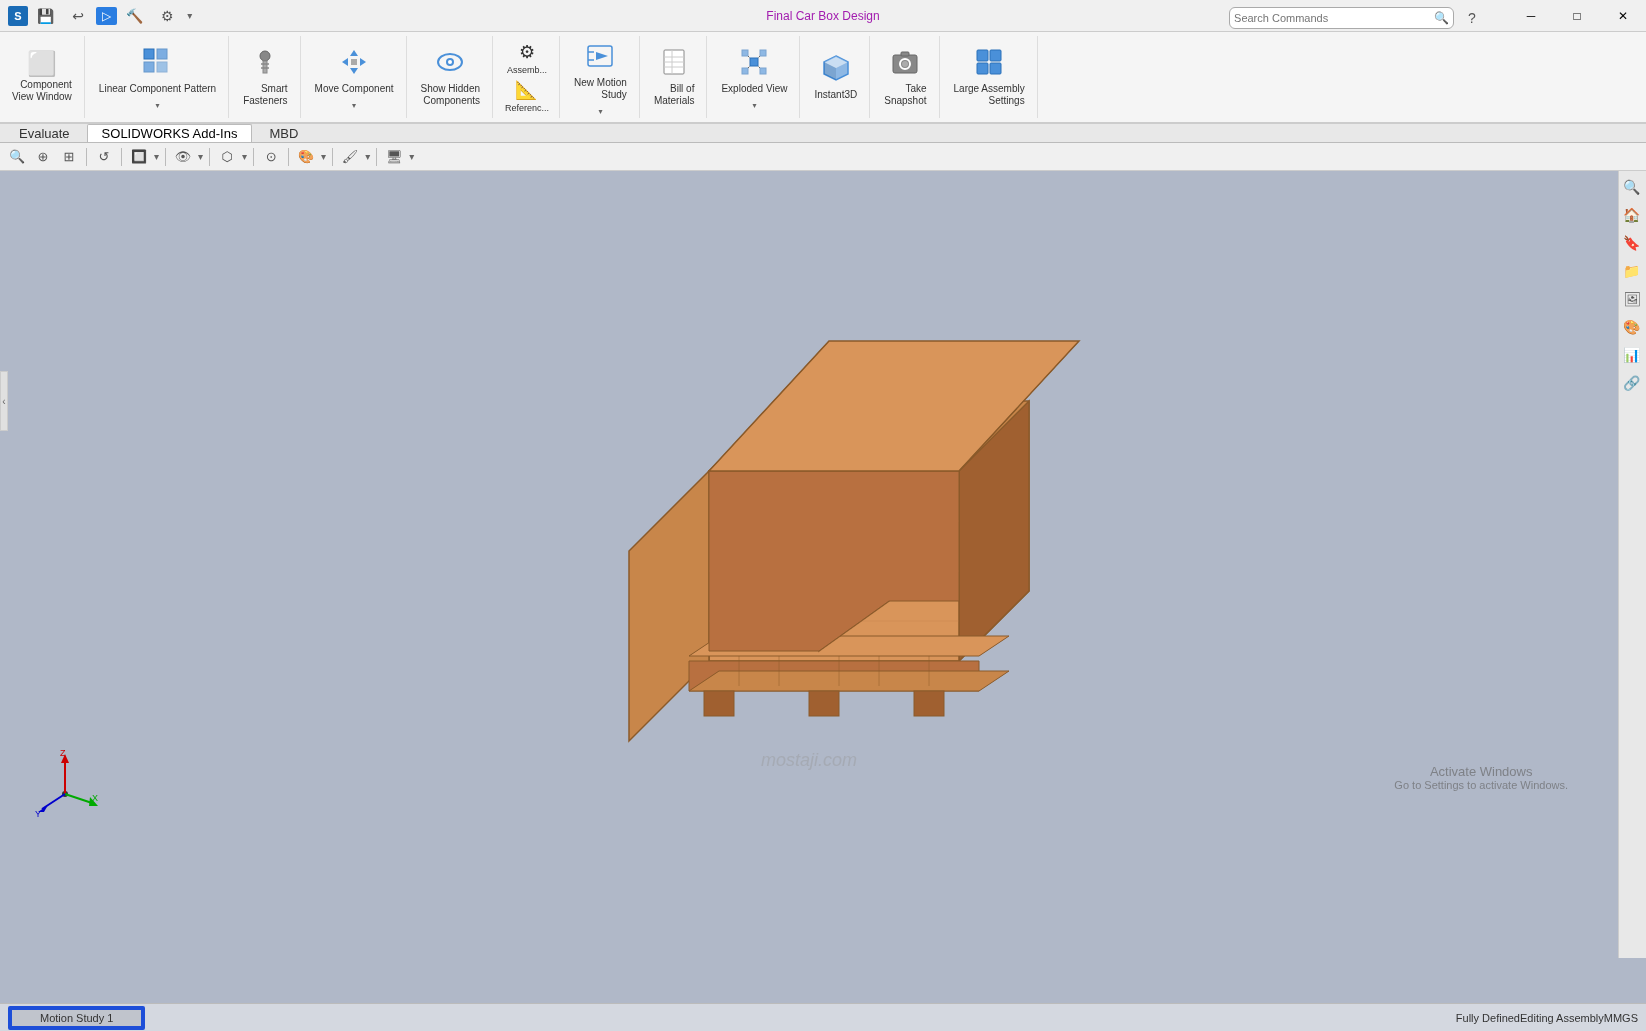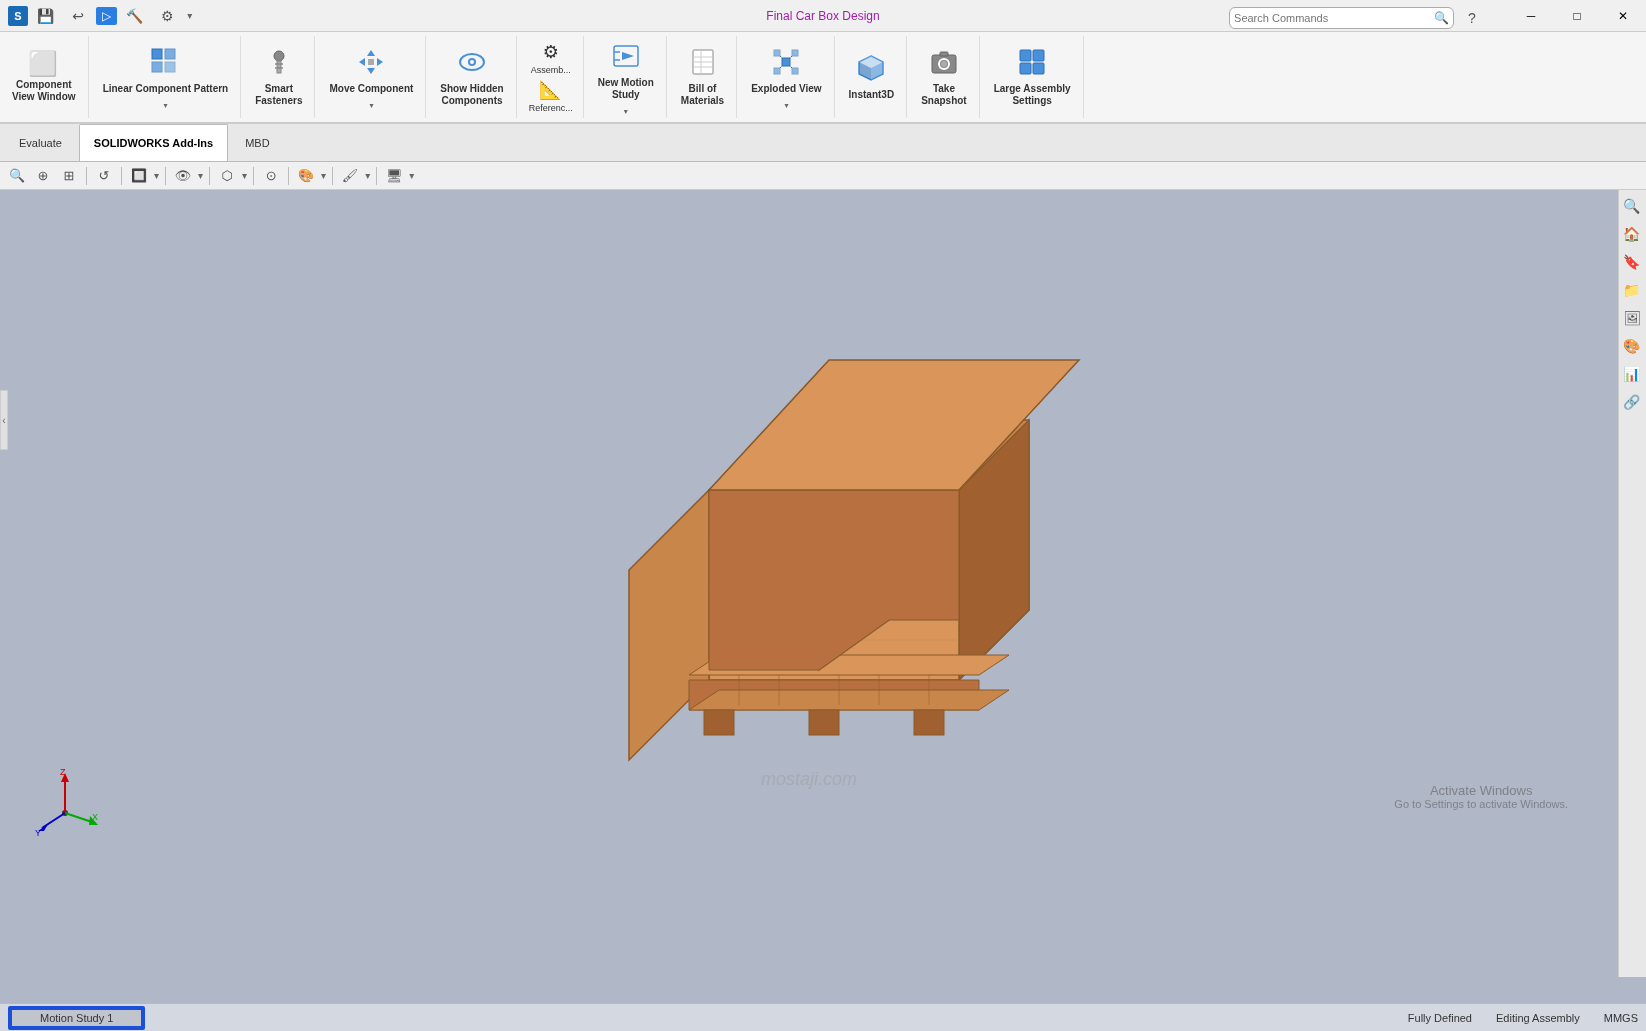--- a/index.html
+++ b/index.html
@@ -109,22 +109,21 @@
     }
     .ribbon-btn .icon {
       font-size: 24px;
       margin-bottom: 3px;
       display: block;
       line-height: 1;
     }
     .ribbon-btn .label {
       font-size: 10px;
       line-height: 1.2;
-      text-align: center;
-      font-weight: bold;
+      text-align: right;
     }
     .ribbon-btn-small {
       display: flex;
       flex-direction: column;
       align-items: center;
       cursor: pointer;
       padding: 2px 4px;
       border-radius: 3px;
       min-width: 40px;
       background: transparent;
@@ -153,36 +152,35 @@
     }
 
     
     #tab-bar {
       display: flex;
       background: #e8e8e8;
       border-bottom: 1px solid #bbb;
       padding-left: 4px;
     }
     .tab-item {
-      padding: 12px 14px;
-      cursor: pointer;
-      font-size: 11px;
+      padding: 1px 14px;
+      cursor: pointer;
+      font-size: 13px;
       border: 1px solid transparent;
       border-bottom: none;
       border-radius: 2px 2px 0 0;
       margin-right: 2px;
       background: #e8e8e8;
       color: #333;
       text-align: center;
     }
     .tab-item.active {
       background: white;
       border-color: #bbb;
       color: #000;
-      font-weight: bold;
     }
 
     
     #view-toolbar {
       background: #f0f0f0;
       border-bottom: 1px solid #ccc;
       display: flex;
       align-items: center;
       padding: 2px 6px;
       gap: 4px;
@@ -299,21 +297,20 @@
       background: #c0c4cc;
       border: 4px solid #1d4ed8;
       padding: 2px 28px;
       border-radius: 2px;
       cursor: pointer;
       font-size: 11px;
     }
     .status-right {
       margin-left: auto;
       display: flex;
-      gap: 24px;
     }
 
     
     #watermark {
       position: absolute;
       bottom: 60px;
       right: 200px;
       color: rgba(150,150,150,0.5);
       font-size: 20px;
       font-style: italic;

